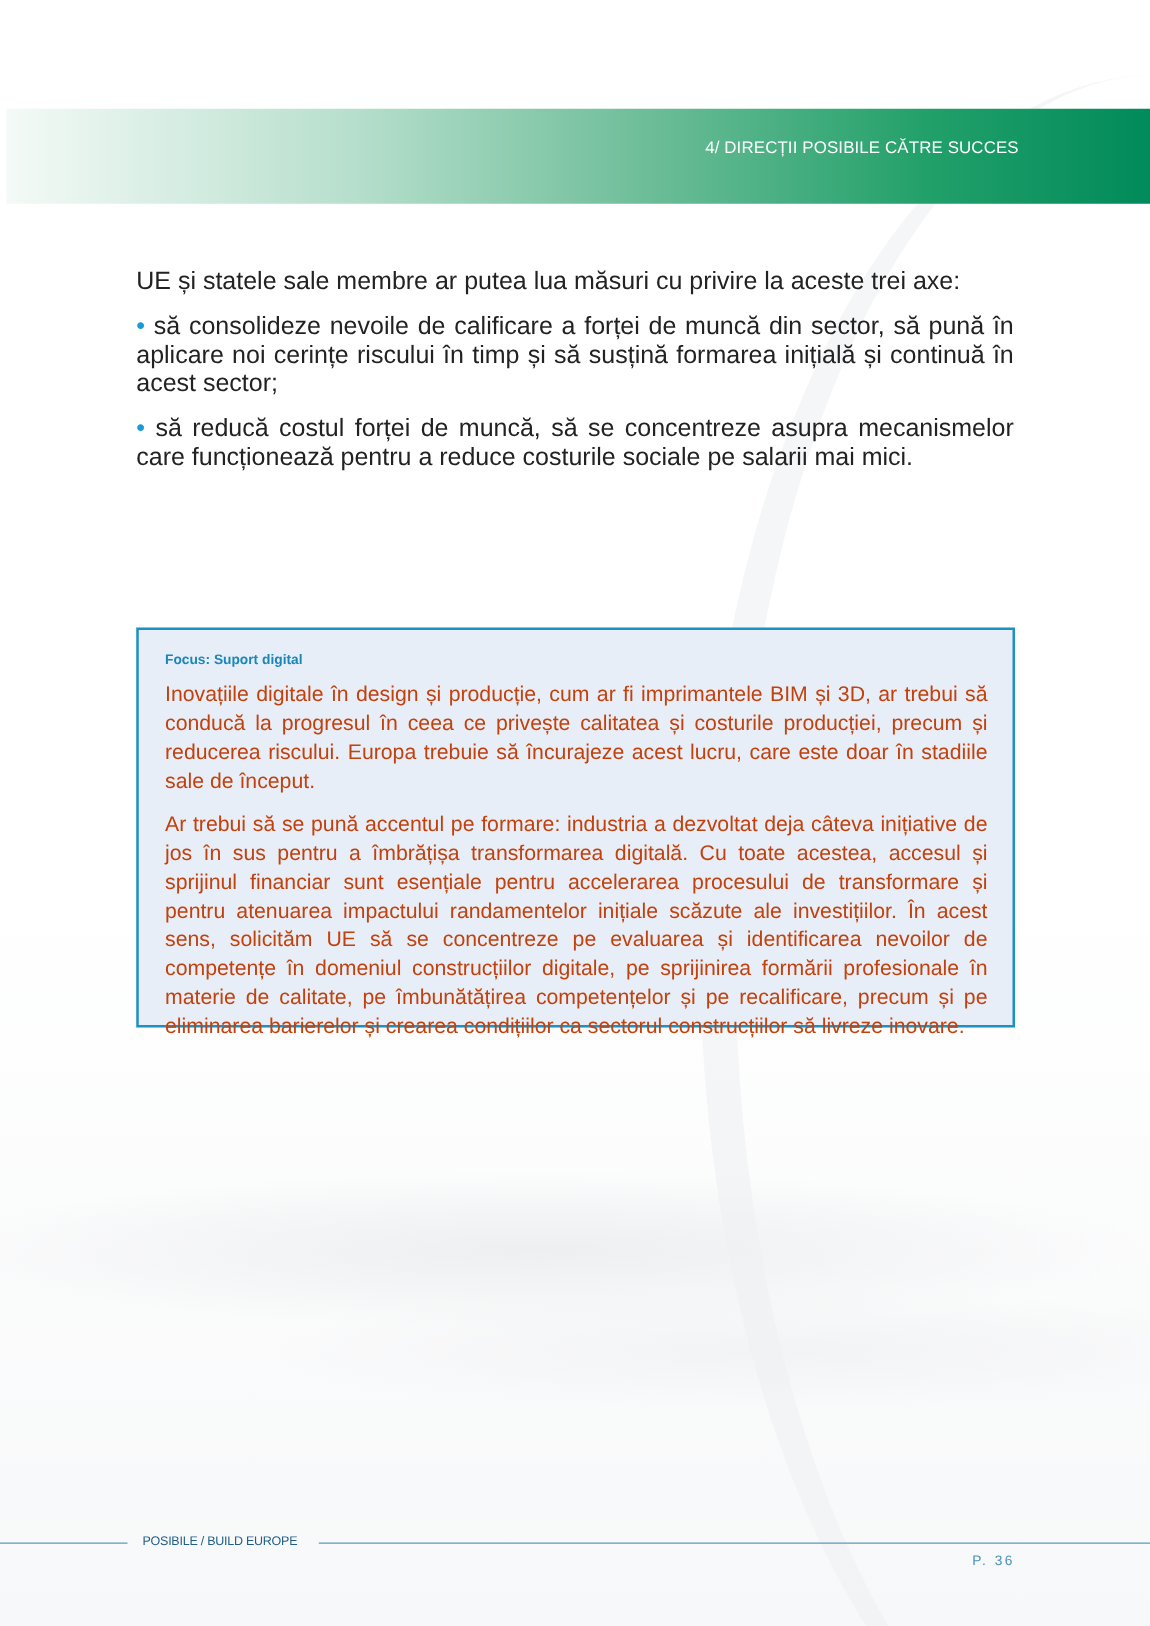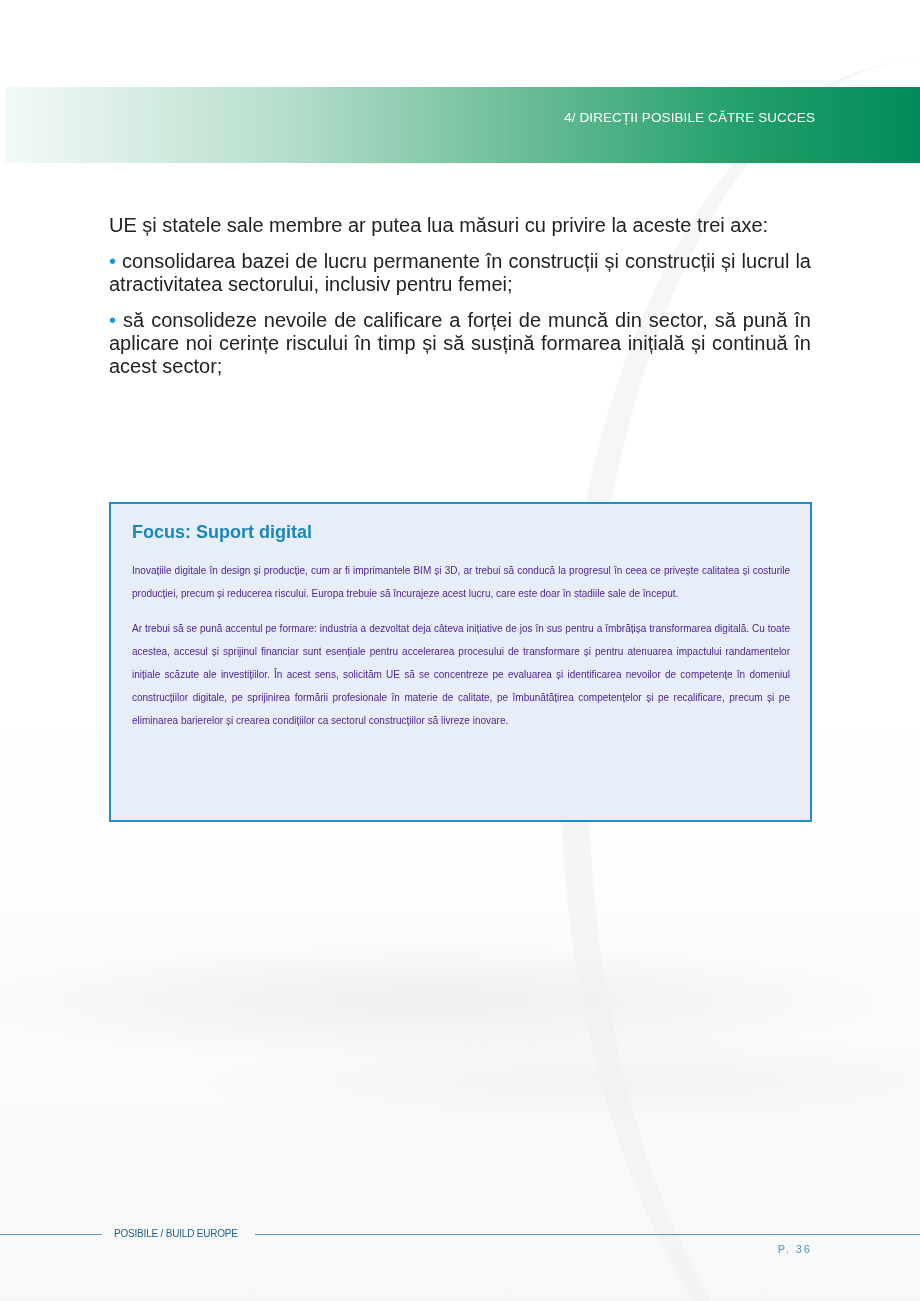--- a/index.html
+++ b/index.html
@@ -34,25 +34,25 @@
     color: #222222; font-size: 20px; line-height: 23px; text-align: justify;
   }
   .content p { margin: 0 0 13px 0; }
   .bullet { color: #1a9ad6; }
   .focus {
     position: absolute; left: 109px; top: 502px; width: 699px; height: 316px;
     background: #e7eef7; border: 2px solid #1b91c4;
   }
   .focus-title {
     position: absolute; left: 21px; top: 18px; font-weight: bold;
-    color: #1a86b9; font-size: 18px;
+    color: #1a86b9; font-size: 11px;
   }
   .focus-body {
-    position: absolute; left: 21px; top: 55px; width: 658px;
-    color: #4c1d95; font-size: 10px; line-height: 23px; text-align: justify;
+    position: absolute; left: 21px; top: 40px; width: 658px;
+    color: #c2410c; font-size: 17px; line-height: 23px; text-align: justify;
   }
   .focus-body p { margin: 0 0 12px 0; }
   .footer-line-left {
     position: absolute; left: 0; top: 1234px; width: 102px; height: 1px; background: #5b9bb9;
   }
   .footer-line-right {
     position: absolute; left: 255px; top: 1234px; width: 665px; height: 1px; background: #5b9bb9;
   }
   .footer-label {
     position: absolute; left: 114px; top: 1228px; font-size: 10px;
@@ -70,25 +70,25 @@
 <div class="bg-arc"></div>
 
 <div class="band">
   <div class="band-title">4/ DIRECȚII POSIBILE CĂTRE SUCCES</div>
 </div>
 
 <div class="content">
   <p>UE și statele sale membre ar putea lua măsuri cu privire la aceste trei axe:</p>
   <p>
     <span class="bullet">•</span>
-    <span>consolidarea bazei de lucru permanente în construcții și construcții și lucrul la atractivitatea sectorului, inclusiv pentru femei;</span>
+    <span>să consolideze nevoile de calificare a forței de muncă din sector, să pună în aplicare noi cerințe riscului în timp și să susțină formarea inițială și continuă în acest sector;</span>
   </p>
   <p>
     <span class="bullet">•</span>
-    <span>să consolideze nevoile de calificare a forței de muncă din sector, să pună în aplicare noi cerințe riscului în timp și să susțină formarea inițială și continuă în acest sector;</span>
+    <span>să reducă costul forței de muncă, să se concentreze asupra mecanismelor care funcționează pentru a reduce costurile sociale pe salarii mai mici.</span>
   </p>
 </div>
 
 <div class="focus">
   <div class="focus-title">Focus: Suport digital</div>
   <div class="focus-body">
     <p>Inovațiile digitale în design și producție, cum ar fi imprimantele BIM și 3D, ar trebui să conducă la progresul în ceea ce privește calitatea și costurile producției, precum și reducerea riscului. Europa trebuie să încurajeze acest lucru, care este doar în stadiile sale de început.</p>
     <p>Ar trebui să se pună accentul pe formare: industria a dezvoltat deja câteva inițiative de jos în sus pentru a îmbrățișa transformarea digitală. Cu toate acestea, accesul și sprijinul financiar sunt esențiale pentru accelerarea procesului de transformare și pentru atenuarea impactului randamentelor inițiale scăzute ale investițiilor. În acest sens, solicităm UE să se concentreze pe evaluarea și identificarea nevoilor de competențe în domeniul construcțiilor digitale, pe sprijinirea formării profesionale în materie de calitate, pe îmbunătățirea competențelor și pe recalificare, precum și pe eliminarea barierelor și crearea condițiilor ca sectorul construcțiilor să livreze inovare.</p>
   </div>
 </div>

